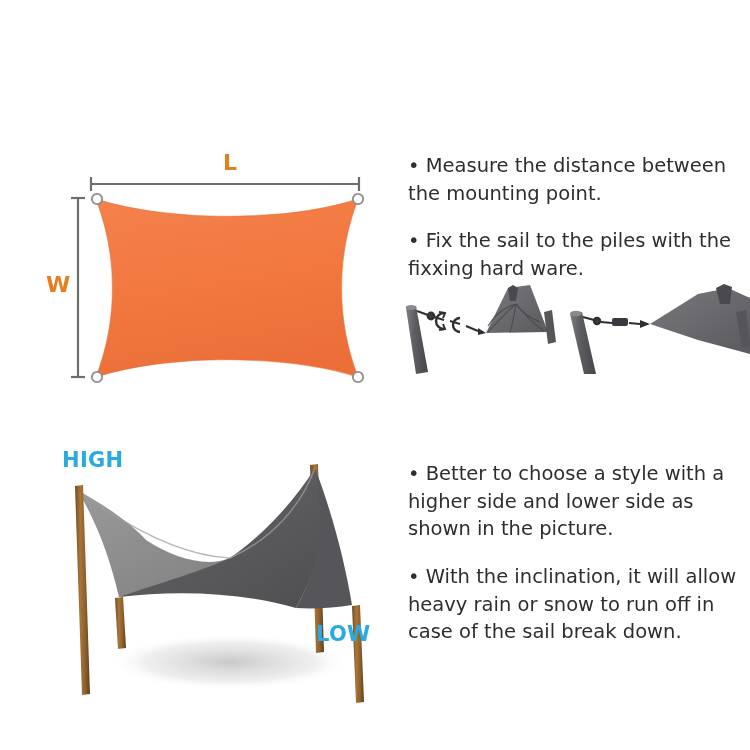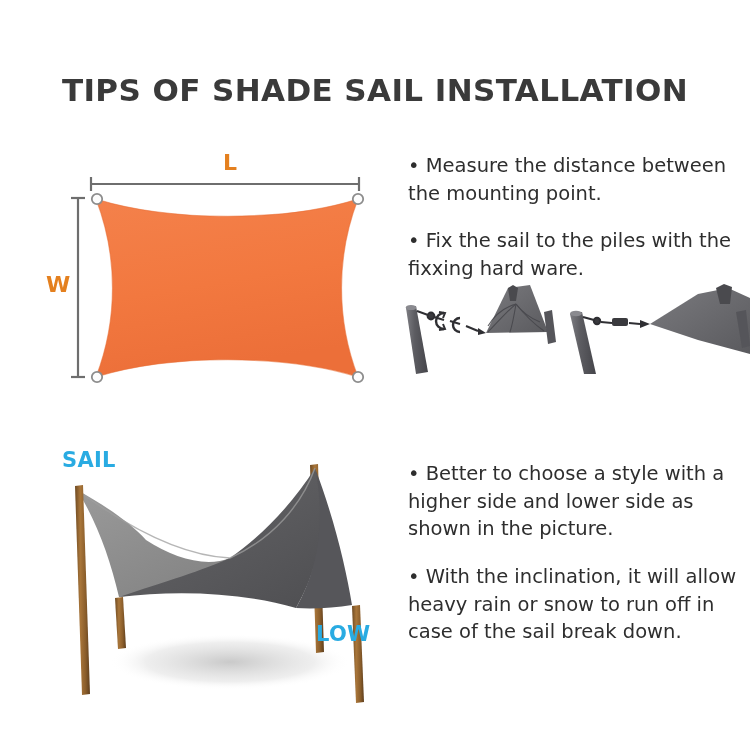--- a/index.html
+++ b/index.html
@@ -117,21 +117,20 @@
     letter-spacing: 0.3px;
   }
   #label-HIGH { left: 28px; top: 10px; }
   #label-LOW  { left: 282px; top: 168px; margin-top: 16px; }
 </style>
 </head>
 <body>
 
 <div id="page">
 
-  <div id="title">TIPS OF SHADE SAIL INSTALLATION</div>
 
   <div id="panel-rect-sail">
 
     <svg id="rect-sail-svg" width="360" height="262" viewBox="0 0 360 262">
       <defs>
         <linearGradient id="orangeGrad" x1="0" y1="0" x2="0.25" y2="1">
           <stop offset="0%" stop-color="#F4814B"></stop>
           <stop offset="55%" stop-color="#F2783F"></stop>
           <stop offset="100%" stop-color="#EC6F39"></stop>
         </linearGradient>
@@ -314,21 +313,21 @@
 
       <g>
         <path d="M 41,46 L 49,45 L 56,254 L 48,255 Z" fill="url(#postGrad)"></path>
       </g>
 
       <g>
         <path d="M 318,166 L 326,165 L 330,262 L 322,263 Z" fill="url(#postGrad)"></path>
       </g>
     </svg>
 
-    <div class="hl-label" id="label-HIGH">SAIL</div>
+    <div class="hl-label" id="label-HIGH">HIGH</div>
 
     <div class="hl-label" id="label-LOW">LOW</div>
   </div>
 
   <div id="text-block-bottom">
     <p class="bullet-para">
       <span class="bullet-line">• Better to choose a style with a</span>
       <span class="bullet-line">higher side and lower side as</span>
       <span class="bullet-line">shown in the picture.</span>
     </p>

